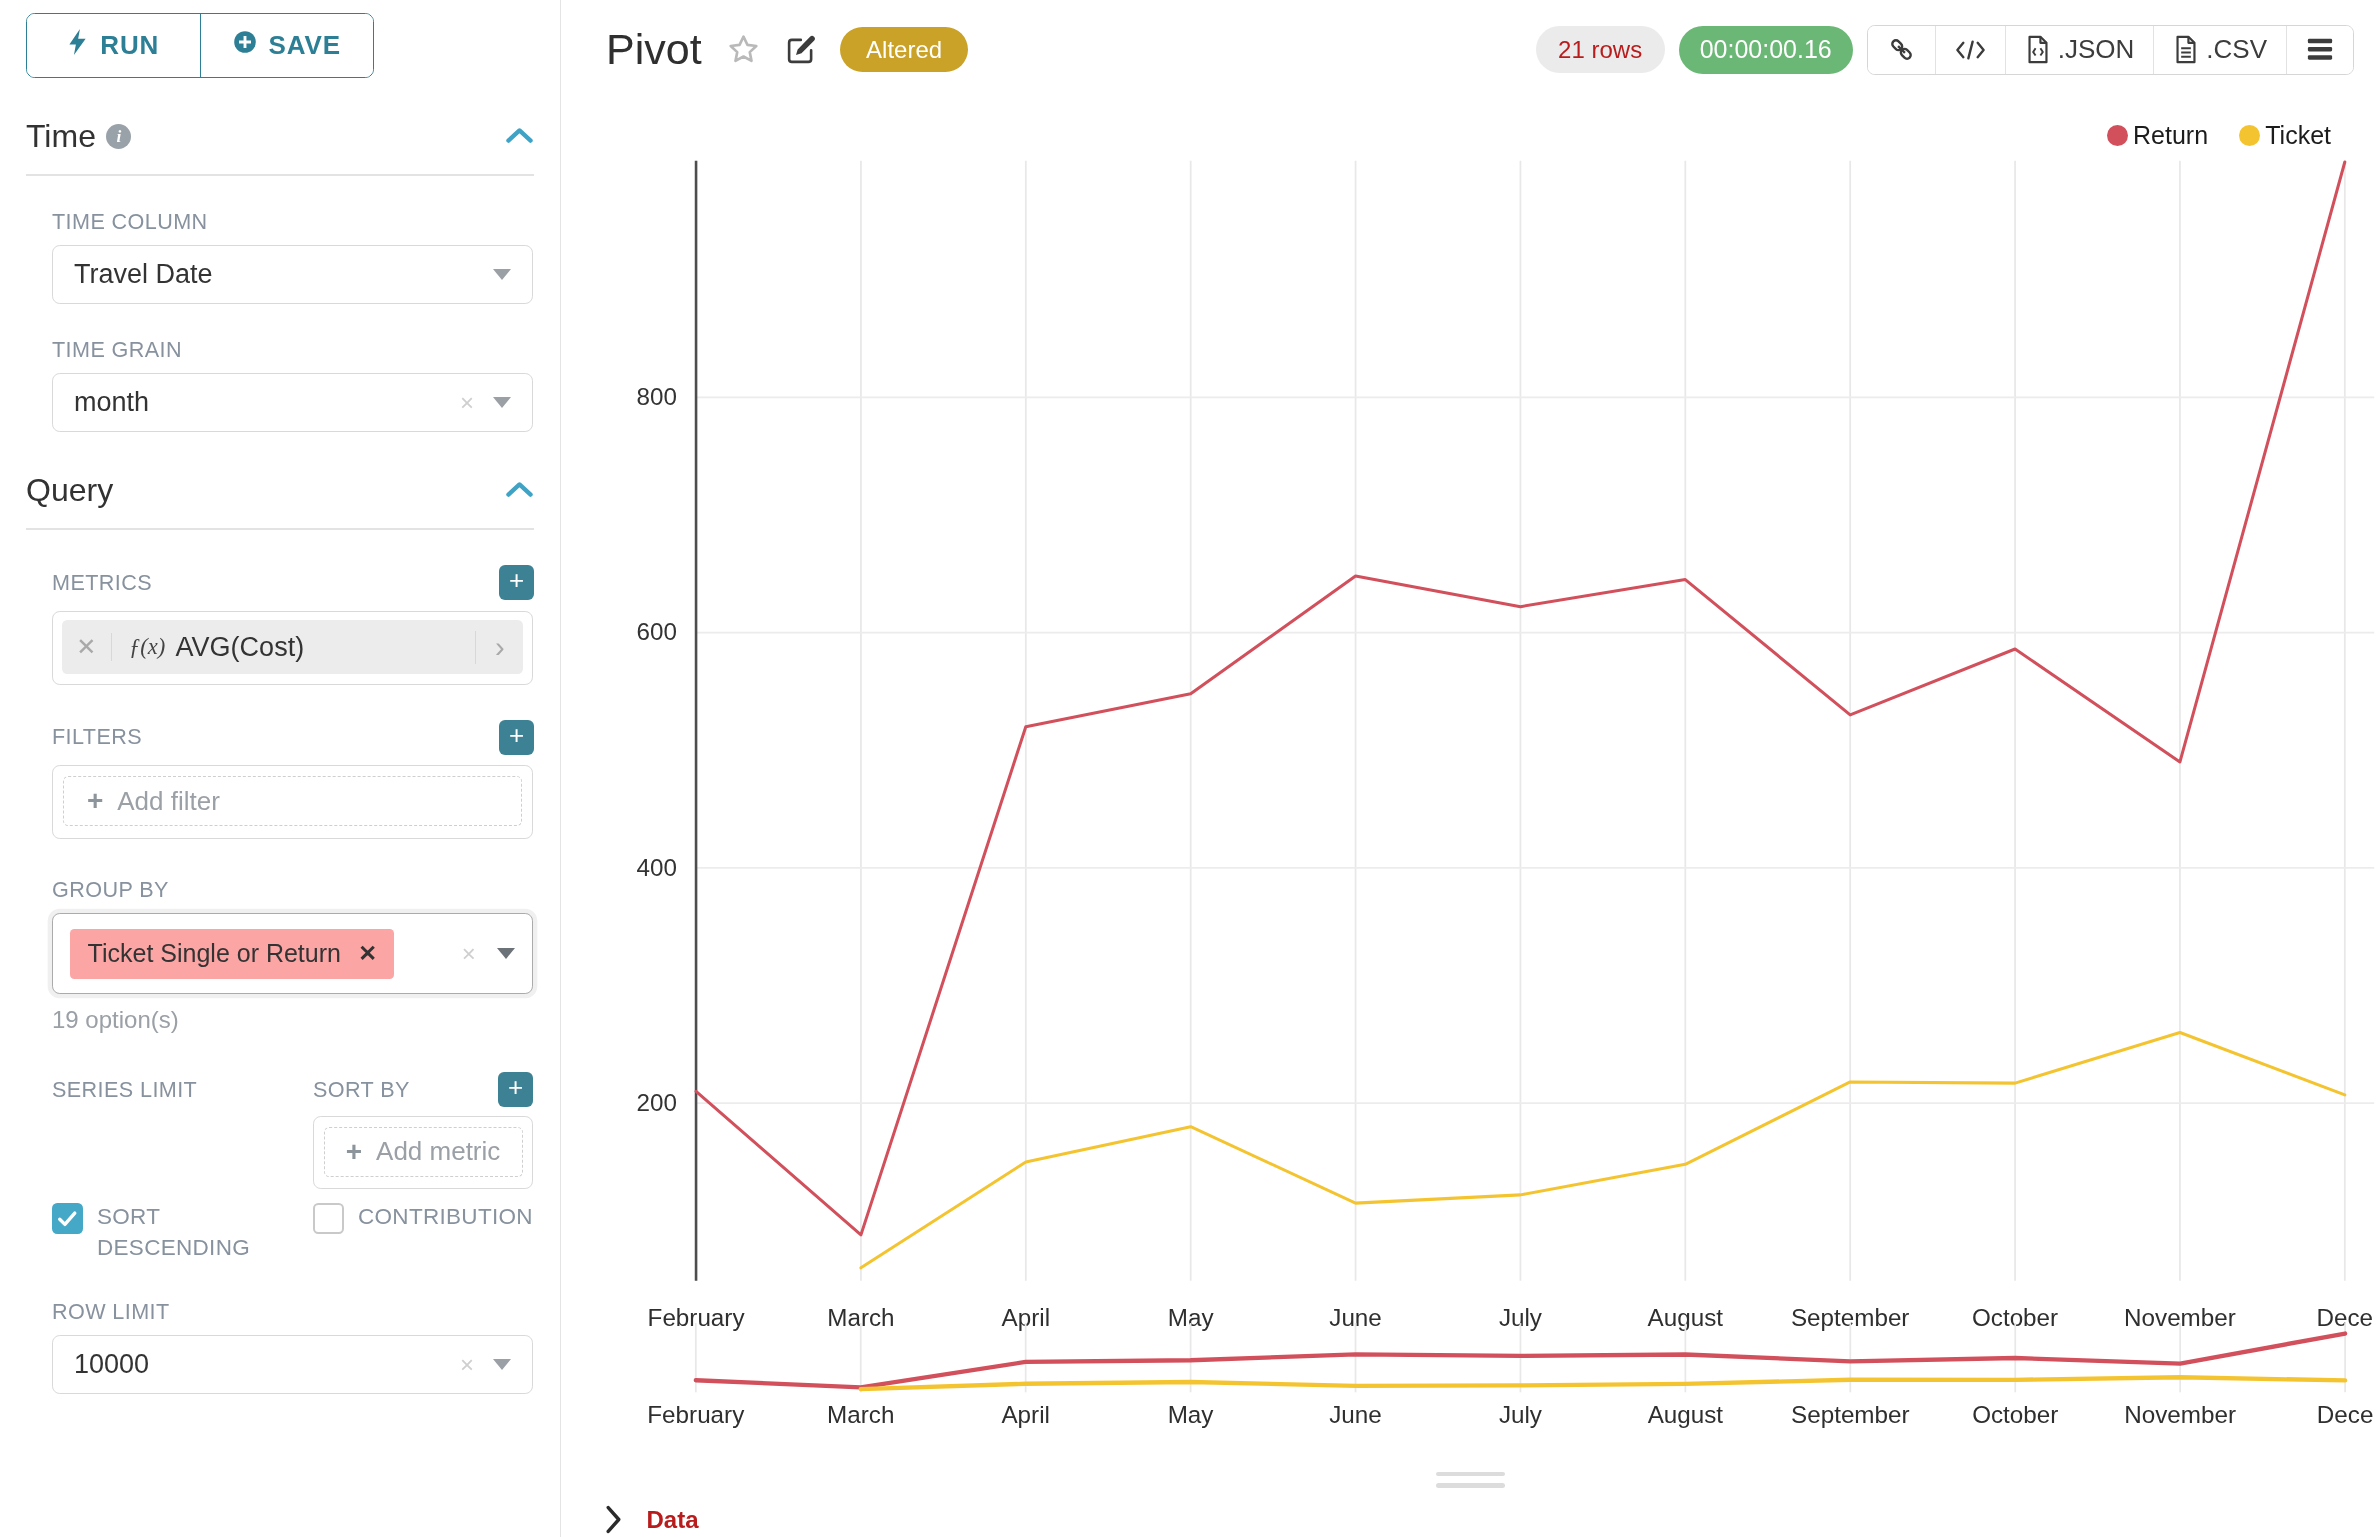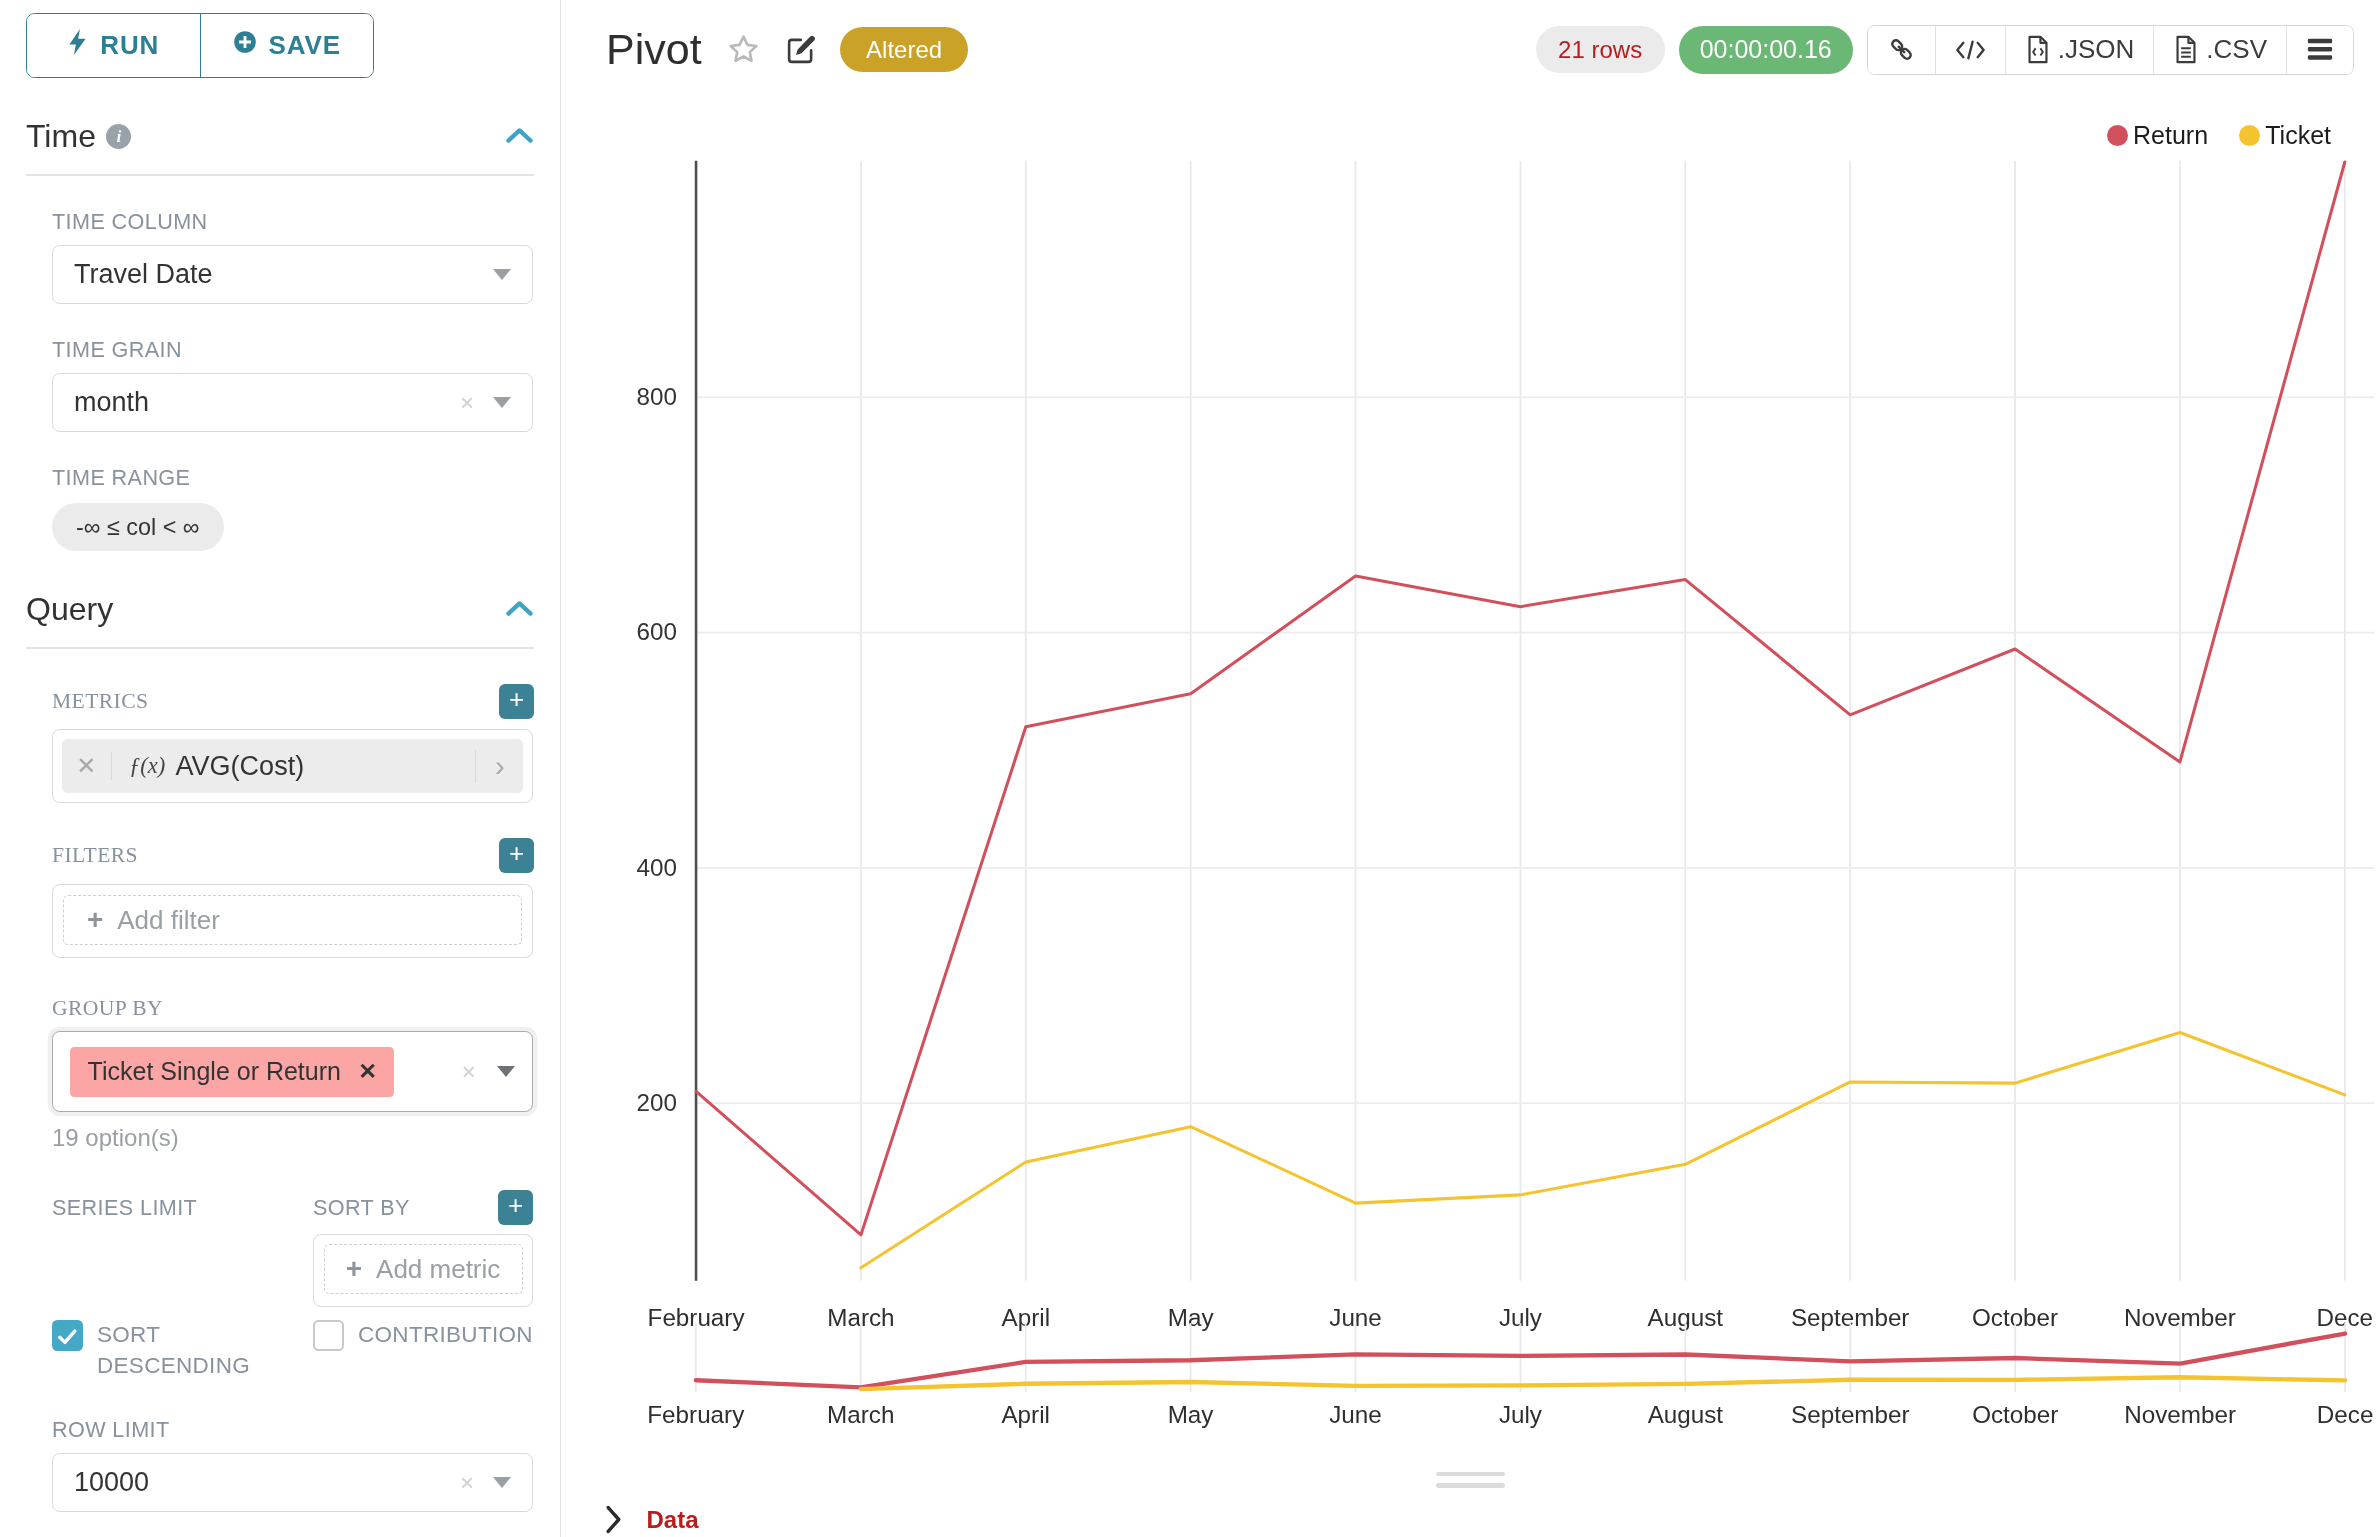--- a/index.html
+++ b/index.html
@@ -21,21 +21,21 @@
   .section-header .title { font-size:32px; color:#323232; }
   .info-dot { width:25px; height:25px; border-radius:50%; background:#9aa2a9; color:#fff;
     font-size:17.3px; font-weight:700; display:inline-flex; align-items:center;
     justify-content:center; margin-left:10.4px; font-family:"Liberation Serif", serif; font-style:italic; }
   .section-header .chev { margin-left:auto; }
   .divider { height:1.7px; background:#e3e3e3; margin-top:19px; }
 
   .field { margin-left:26px; margin-top:33px; position:relative; }
   .flabel { font-size:21.6px; color:#87929e; letter-spacing:0.4px; }
   .label-row { display:flex; align-items:center; justify-content:space-between; margin-left:26px; margin-top:35px; }
-  .label-row .flabel { margin:0;font-family:Liberation Serif, serif; }
+  .label-row .flabel { margin:0; }
   .plus-btn { width:35px; height:35px; border-radius:6px; background:#3d8294; color:#fff;
     font-size:26px; line-height:31px; text-align:center; cursor:pointer; font-weight:400; }
 
   .select { margin-left:26px; margin-top:10.4px; height:59px; width:481px; border:1.7px solid #d9d9d9;
     border-radius:7.8px; background:#fff; display:flex; align-items:center; padding:0 21px;
     position:relative; cursor:pointer; }
   .select .value { font-size:27px; color:#333; }
   .select .right-icons { margin-left:auto; display:flex; align-items:center; gap:19px; }
   .clear-x { color:#cfcfcf; font-size:24px; cursor:pointer; }
   .caret { width:0; height:0; border-left:9.5px solid transparent; border-right:9.5px solid transparent;
@@ -169,24 +169,20 @@
       <div class="flabel">TIME GRAIN</div>
       <div class="select" style="margin-left:0;">
         <span class="value">month</span>
         <span class="right-icons">
           <span class="clear-x">×</span>
           <span class="caret"></span>
         </span>
       </div>
     </div>
 
-    <div class="field">
-      <div class="flabel">TIME RANGE</div>
-      <div class="pill-range" style="margin-left:0;">-∞ ≤ col &lt; ∞</div>
-    </div>
 
     <div class="section-header">
       <span class="title">Query</span>
       <span class="chev">
         <svg width="29" height="19" viewBox="0 0 34 22">
             <polyline points="4,17 17,5 30,17" fill="none" stroke="#3fa3c6" stroke-width="5" stroke-linecap="round" stroke-linejoin="round"></polyline>
           </svg>
       </span>
     </div>
     <div class="divider"></div>

